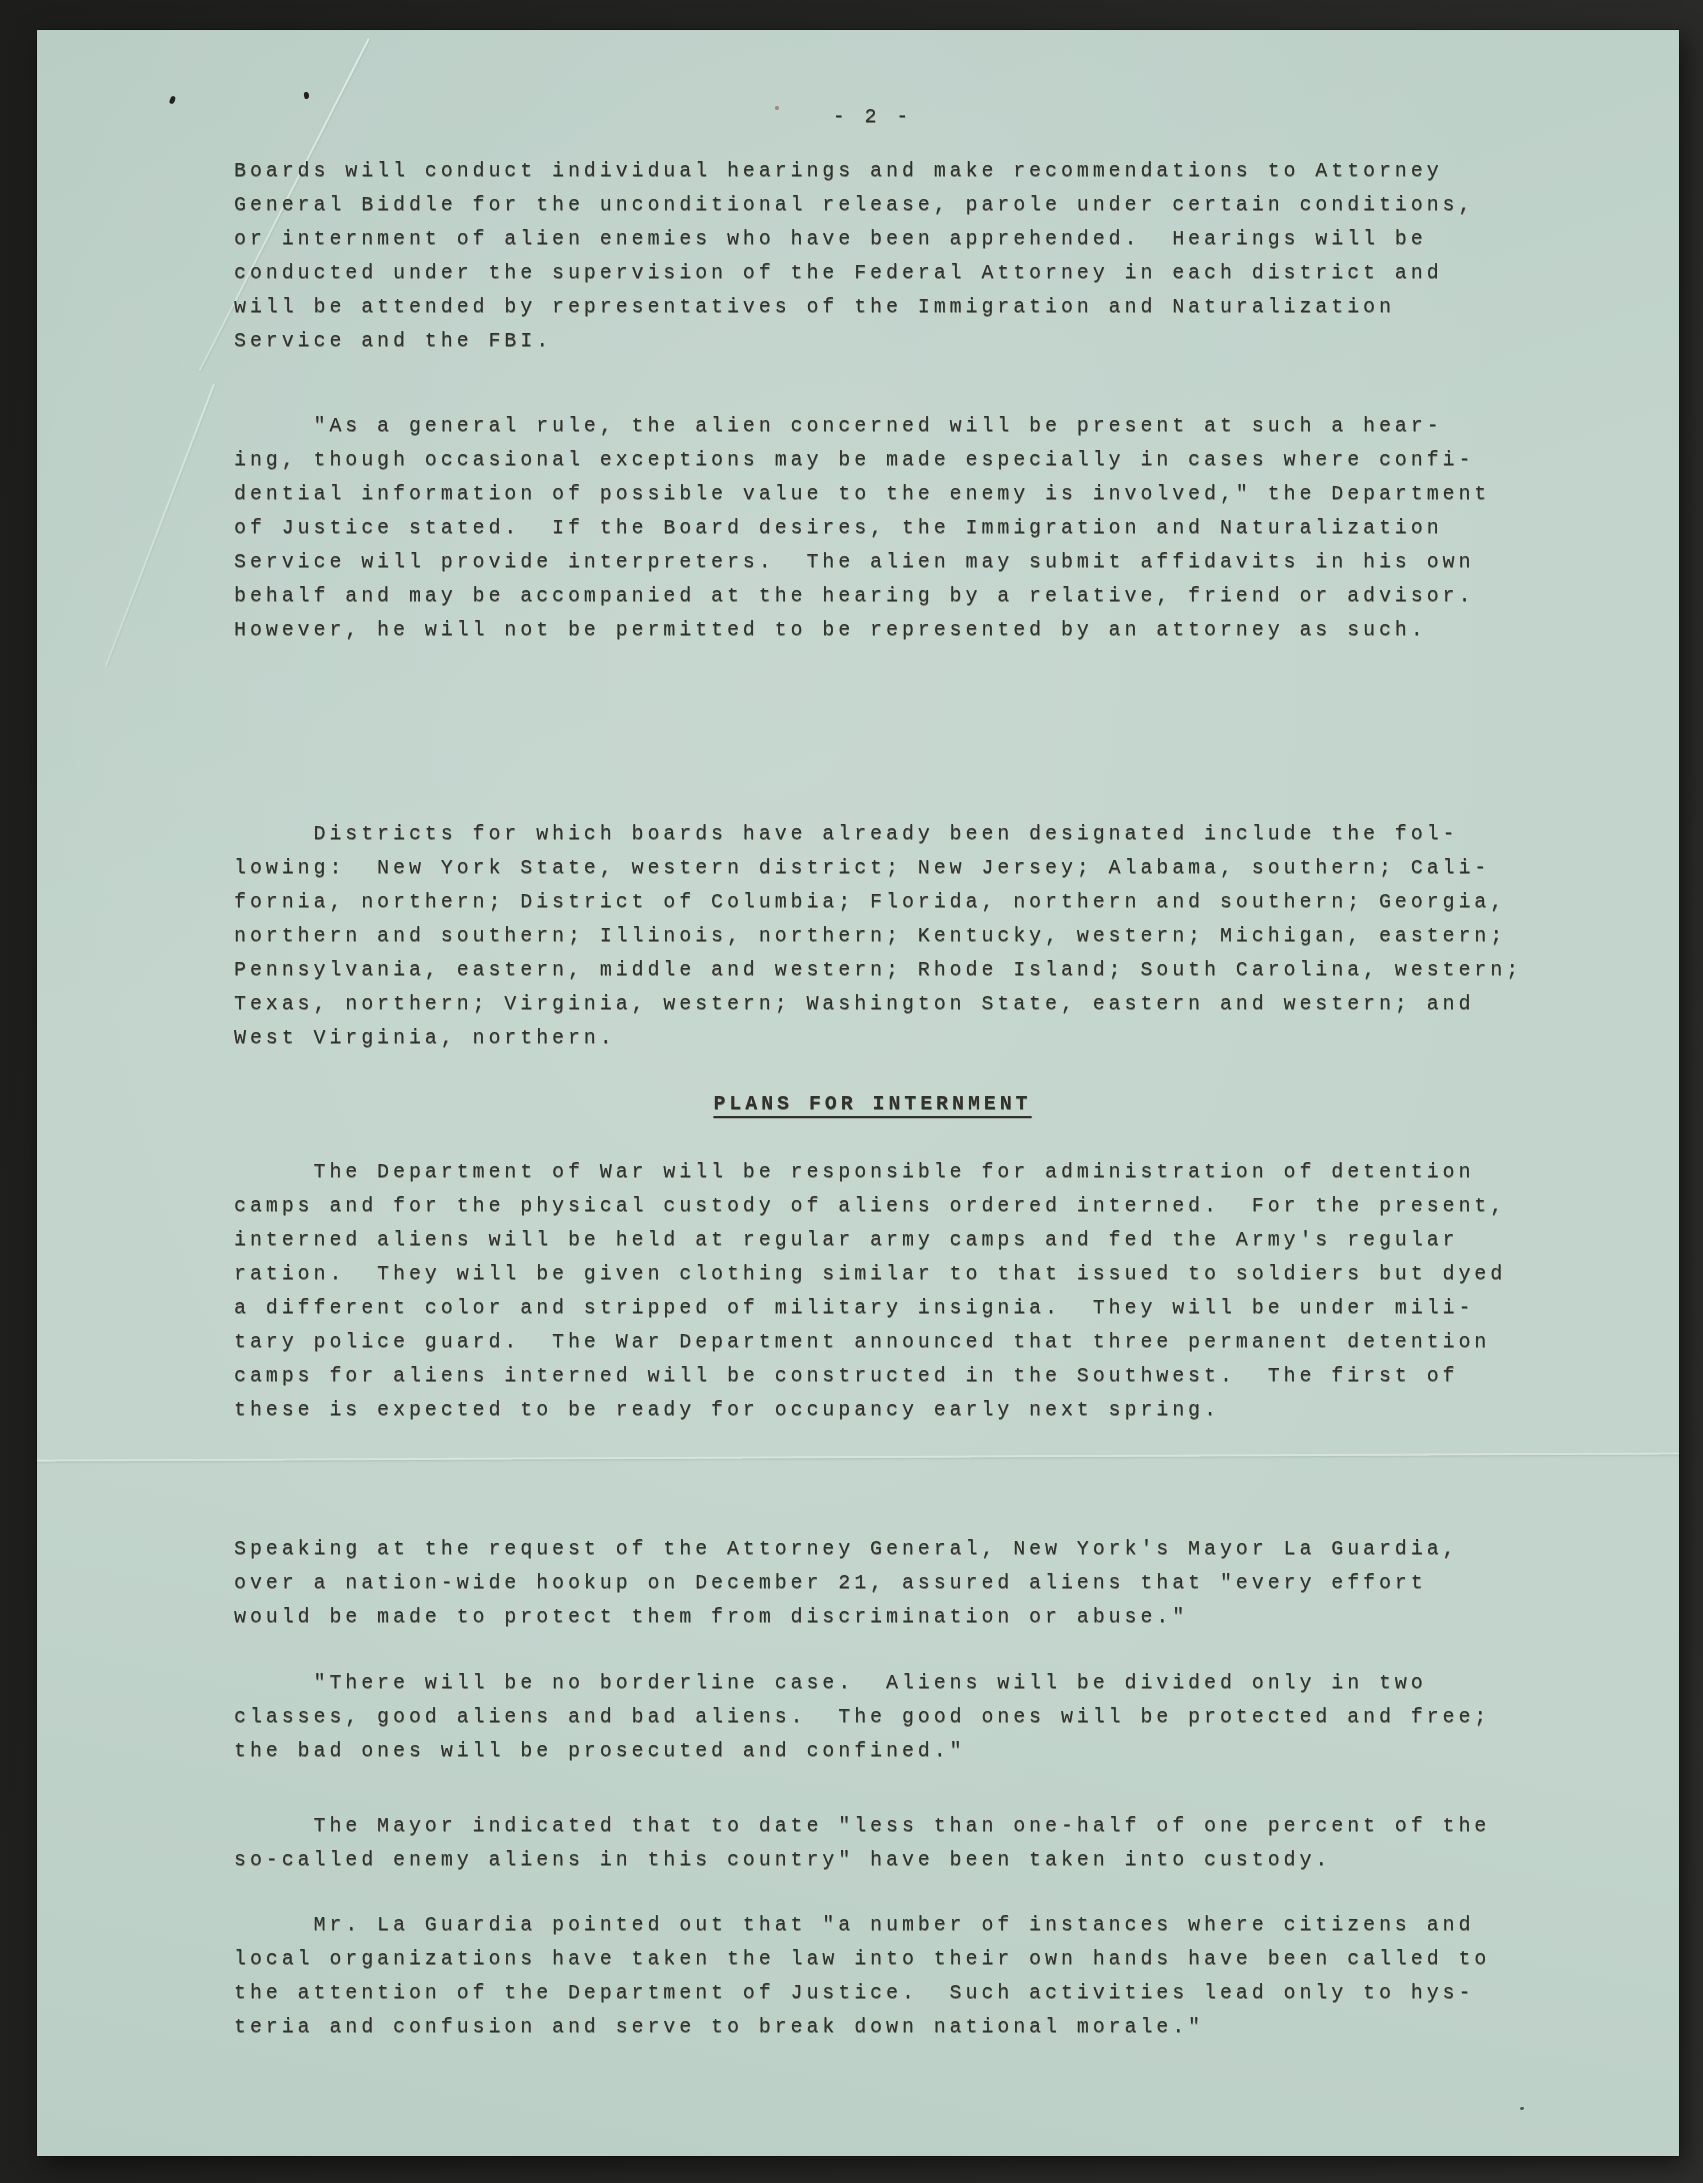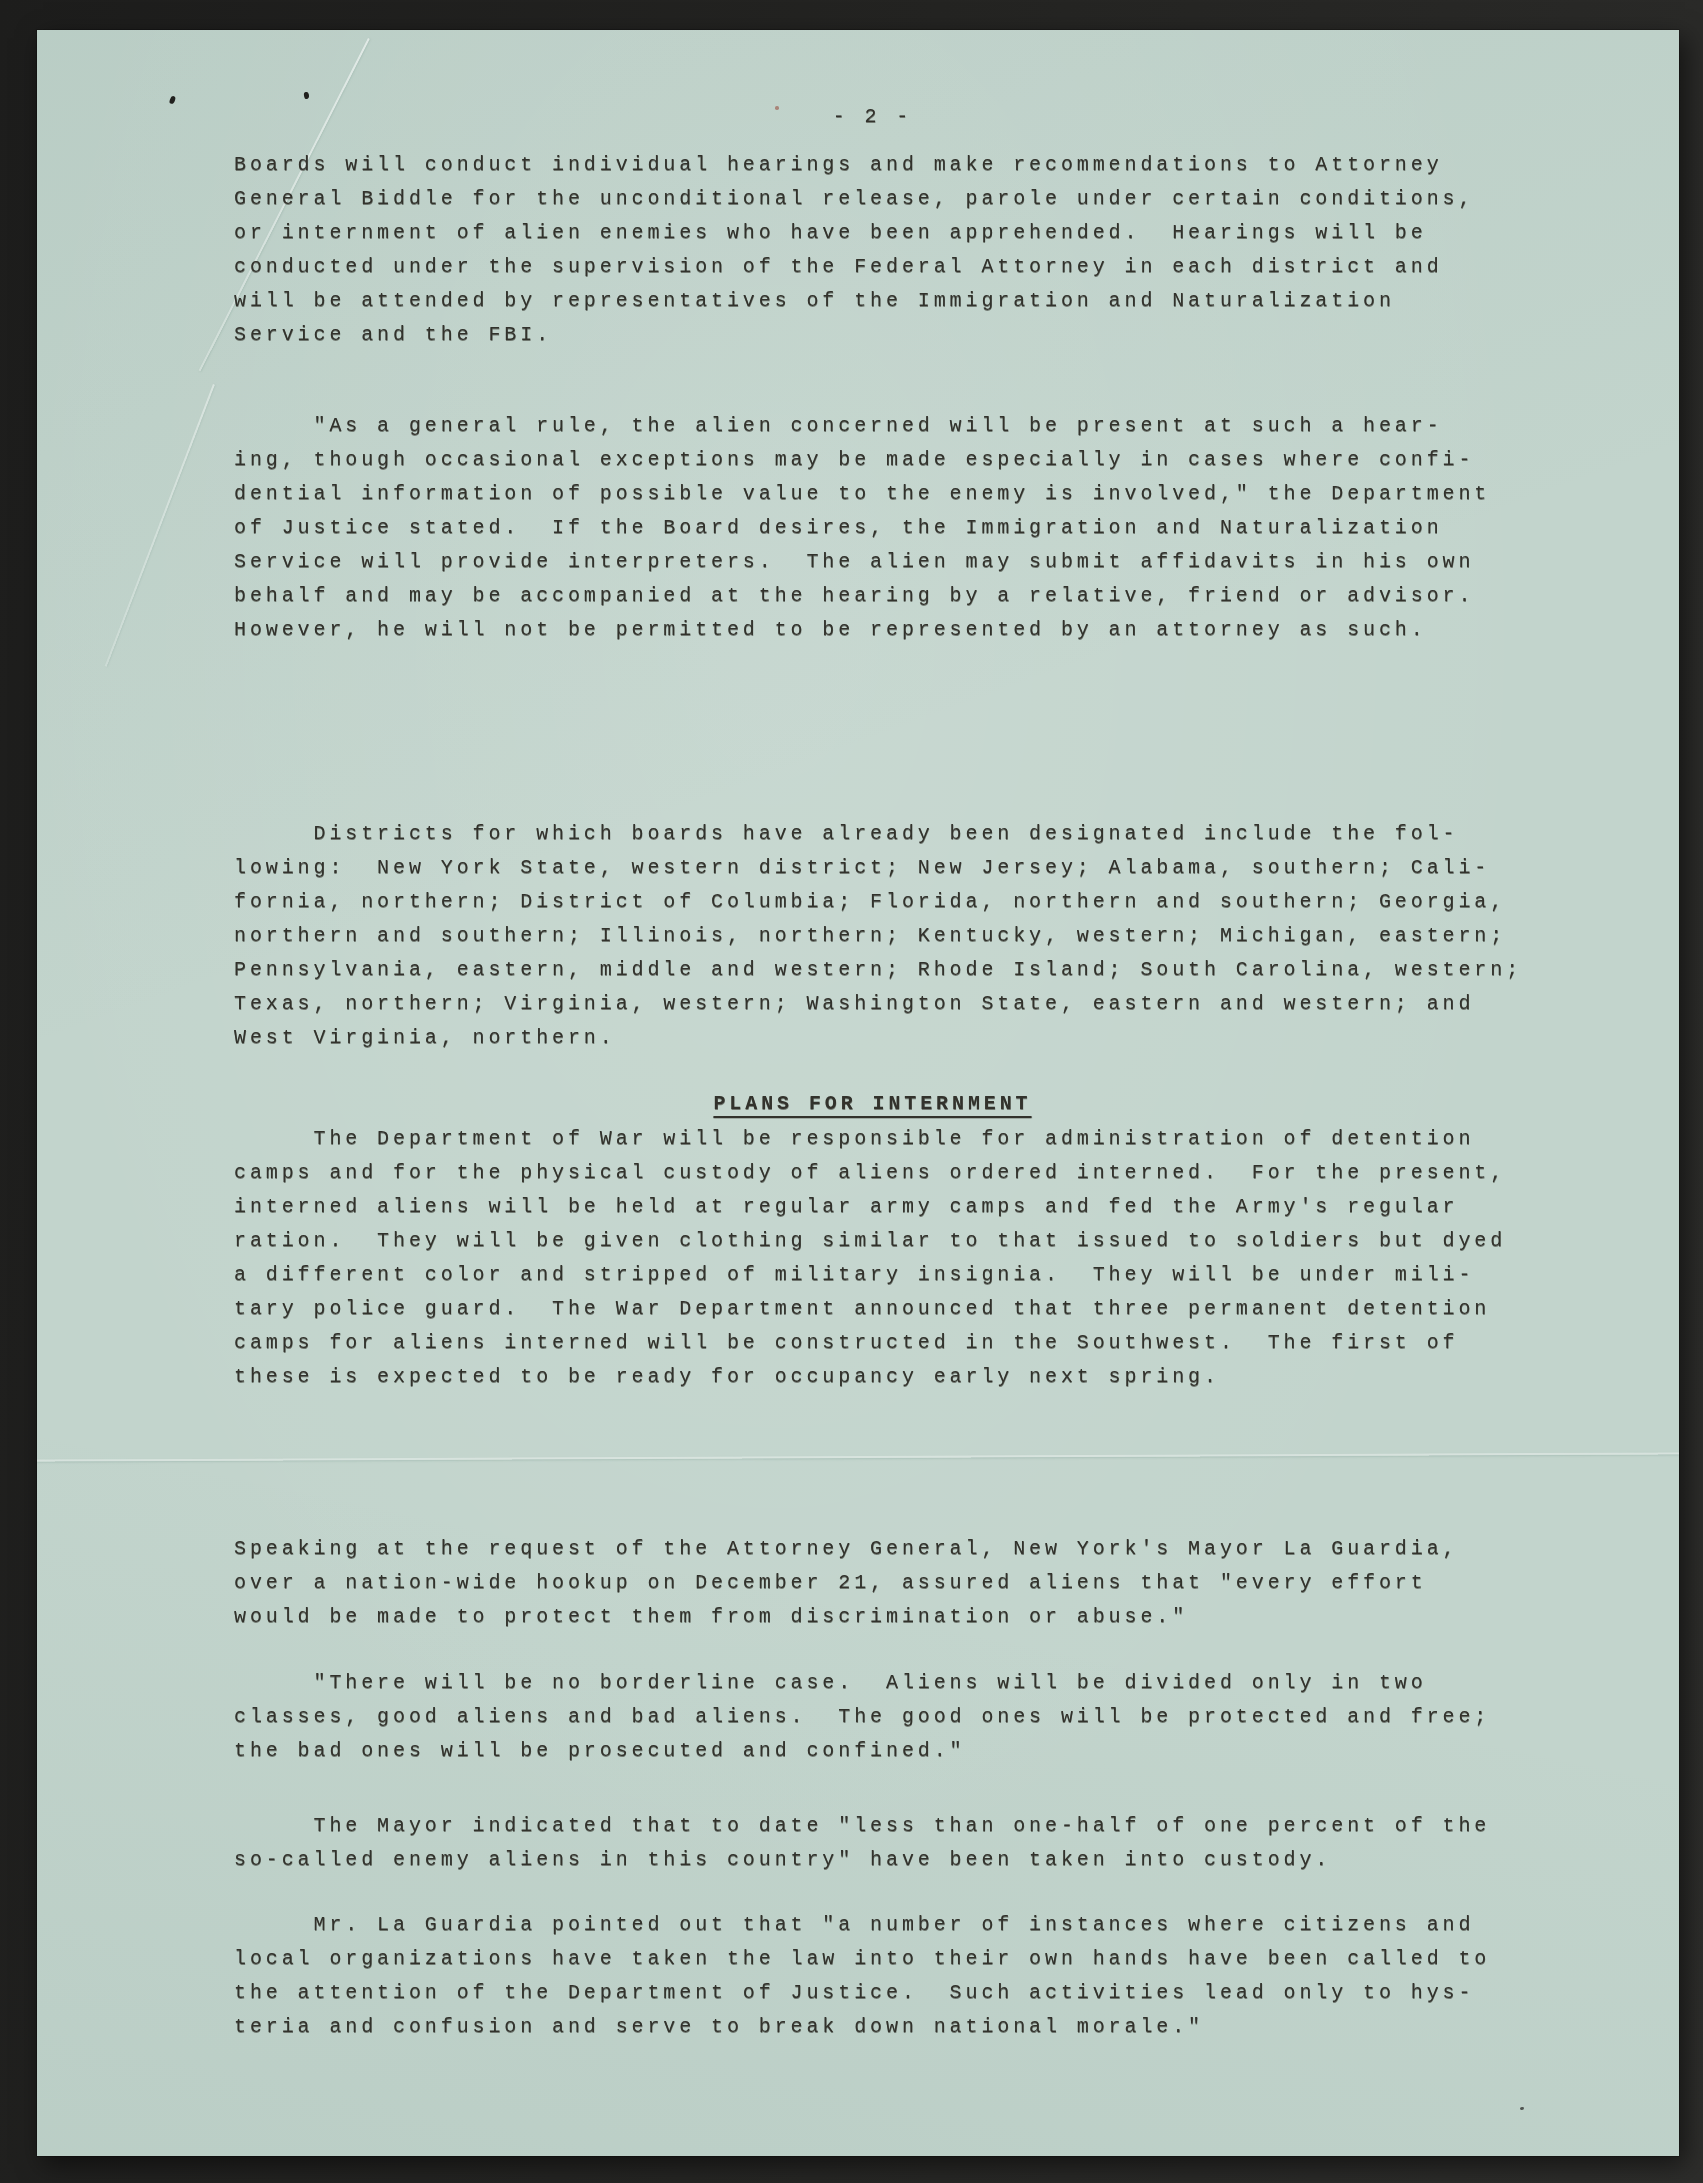--- a/index.html
+++ b/index.html
@@ -77,21 +77,21 @@
   <div class="crease" style="left:331px; top:8.3px; width:1.8px; height:373px; transform:rotate(27deg);"></div>
   <div class="crease" style="left:176px; top:354px; width:1.5px; height:302px; transform:rotate(21deg); opacity:0.75;"></div>
   <div class="crease-h" style="top:1426px;"></div>
   <div class="speck" style="left:133px; top:66px; width:5.3px; height:7.7px; transform:rotate(18deg);"></div>
   <div class="speck" style="left:267px; top:62px; width:4.7px; height:7px; transform:rotate(-14deg);"></div>
   <div class="speck speck-red" style="left:738px; top:76px; width:3.5px; height:3.5px;"></div>
   <div class="speck" style="left:1483px; top:2077px; width:3.5px; height:3px; opacity:0.7;"></div>
 
   <div class="block pagenum" style="top:70px">- 2 -</div>
 
-  <div class="block" style="top:118px">Boards will conduct individual hearings and make recommendations to Attorney
+  <div class="block" style="top:124px">Boards will conduct individual hearings and make recommendations to Attorney
 General Biddle for the unconditional release, parole under certain conditions,
 or internment of alien enemies who have been apprehended.  Hearings will be
 conducted under the supervision of the Federal Attorney in each district and
 will be attended by representatives of the Immigration and Naturalization
 Service and the FBI.</div>
   <div class="block" style="top:379px">     "As a general rule, the alien concerned will be present at such a hear-
 ing, though occasional exceptions may be made especially in cases where confi-
 dential information of possible value to the enemy is involved," the Department
 of Justice stated.  If the Board desires, the Immigration and Naturalization
 Service will provide interpreters.  The alien may submit affidavits in his own
@@ -99,21 +99,21 @@
 However, he will not be permitted to be represented by an attorney as such.</div>
   <div class="block" style="top:787px">     Districts for which boards have already been designated include the fol-
 lowing:  New York State, western district; New Jersey; Alabama, southern; Cali-
 fornia, northern; District of Columbia; Florida, northern and southern; Georgia,
 northern and southern; Illinois, northern; Kentucky, western; Michigan, eastern;
 Pennsylvania, eastern, middle and western; Rhode Island; South Carolina, western;
 Texas, northern; Virginia, western; Washington State, eastern and western; and
 West Virginia, northern.</div>
 
   <div class="block heading" style="top:1057px">PLANS FOR INTERNMENT</div>
-  <div class="block" style="top:1092px">     The Department of War will be responsible for administration of detention
+  <div class="block" style="top:1125px">     The Department of War will be responsible for administration of detention
 camps and for the physical custody of aliens ordered interned.  For the present,
 interned aliens will be held at regular army camps and fed the Army's regular
 ration.  They will be given clothing similar to that issued to soldiers but dyed
 a different color and stripped of military insignia.  They will be under mili-
 tary police guard.  The War Department announced that three permanent detention
 camps for aliens interned will be constructed in the Southwest.  The first of
 these is expected to be ready for occupancy early next spring.</div>
 
   <div class="block" style="top:1502px">Speaking at the request of the Attorney General, New York's Mayor La Guardia,
 over a nation-wide hookup on December 21, assured aliens that "every effort

